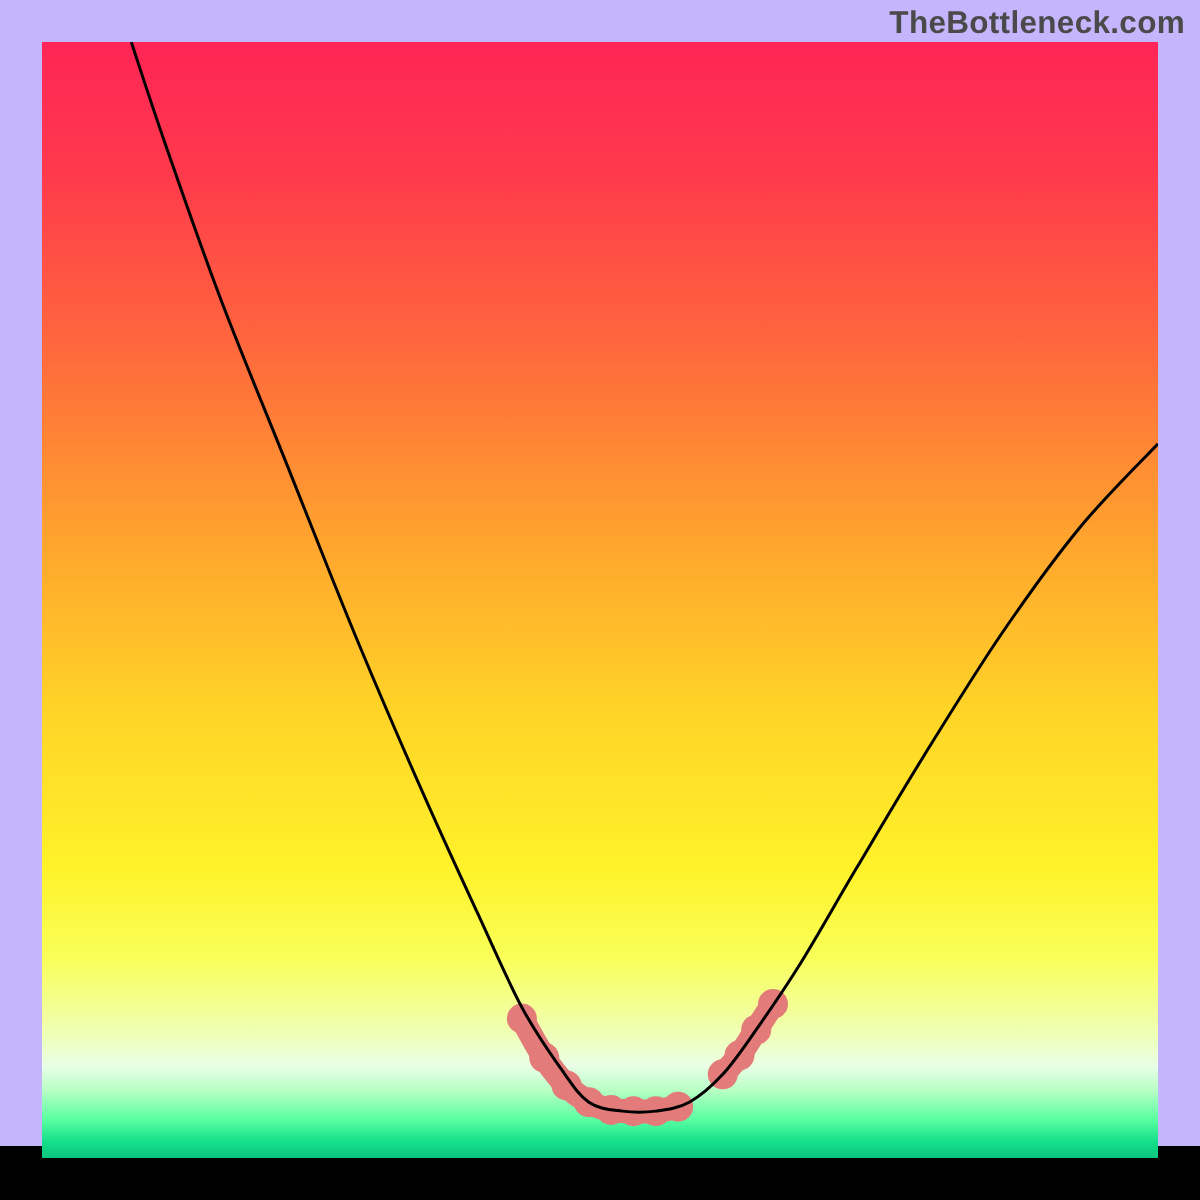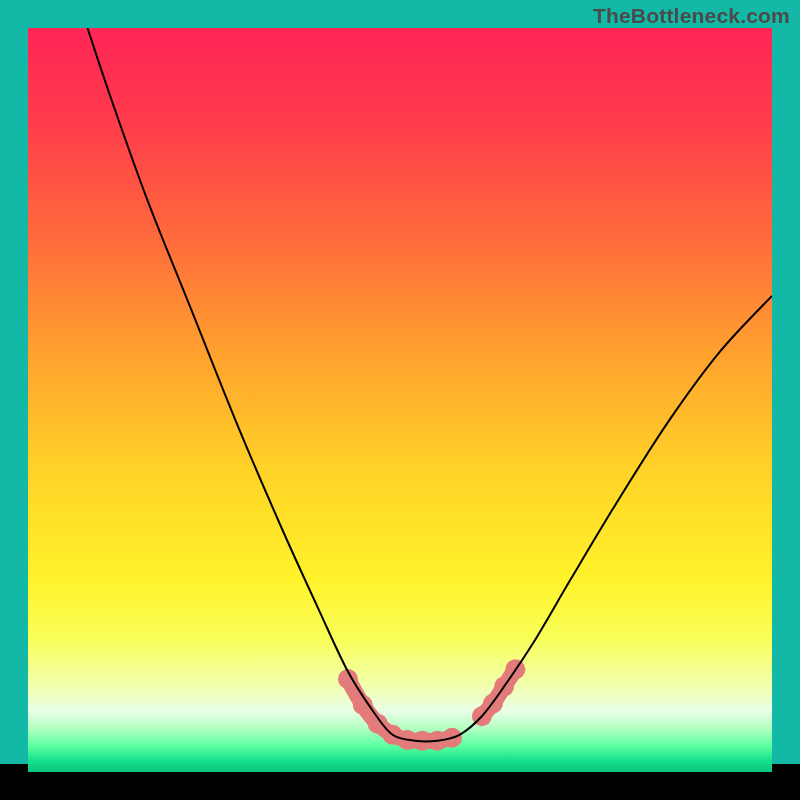--- a/index.html
+++ b/index.html
@@ -8,21 +8,21 @@
     width: 800px;
     height: 800px;
     overflow: hidden;
     font-family: Arial, Helvetica, sans-serif;
     background: #000;
   }
   .frame {
     position: relative;
     width: 800px;
     height: 764px;
-    background: #14b8a6;
+    background: #c4b5fd;
     box-sizing: border-box;
   }
   .watermark {
     position: absolute;
     top: 4px;
     right: 10px;
     color: #4a4a4a;
     font-size: 21px;
     font-weight: bold;
     letter-spacing: 0.2px;

